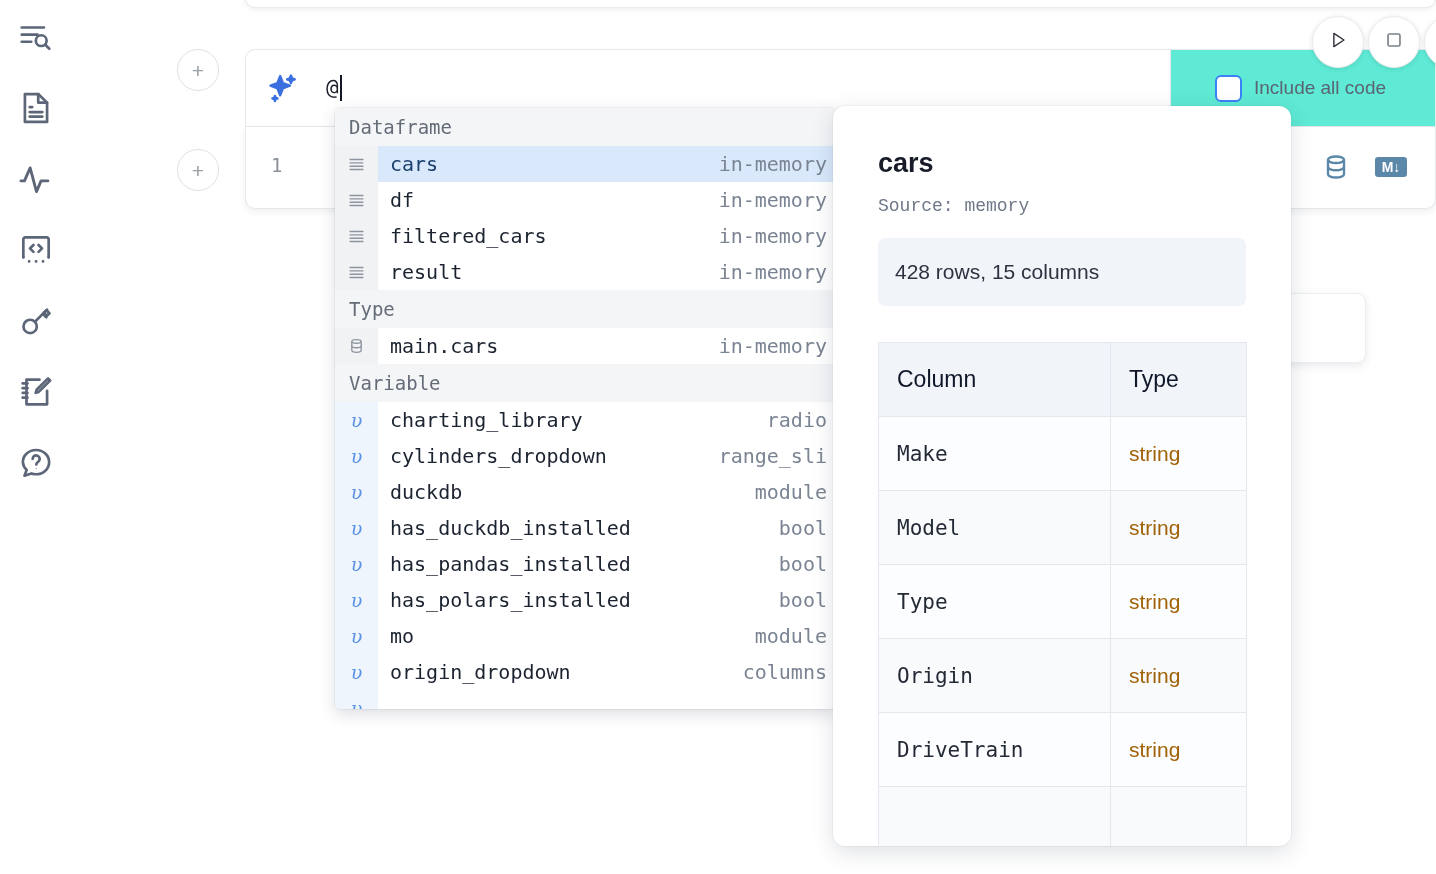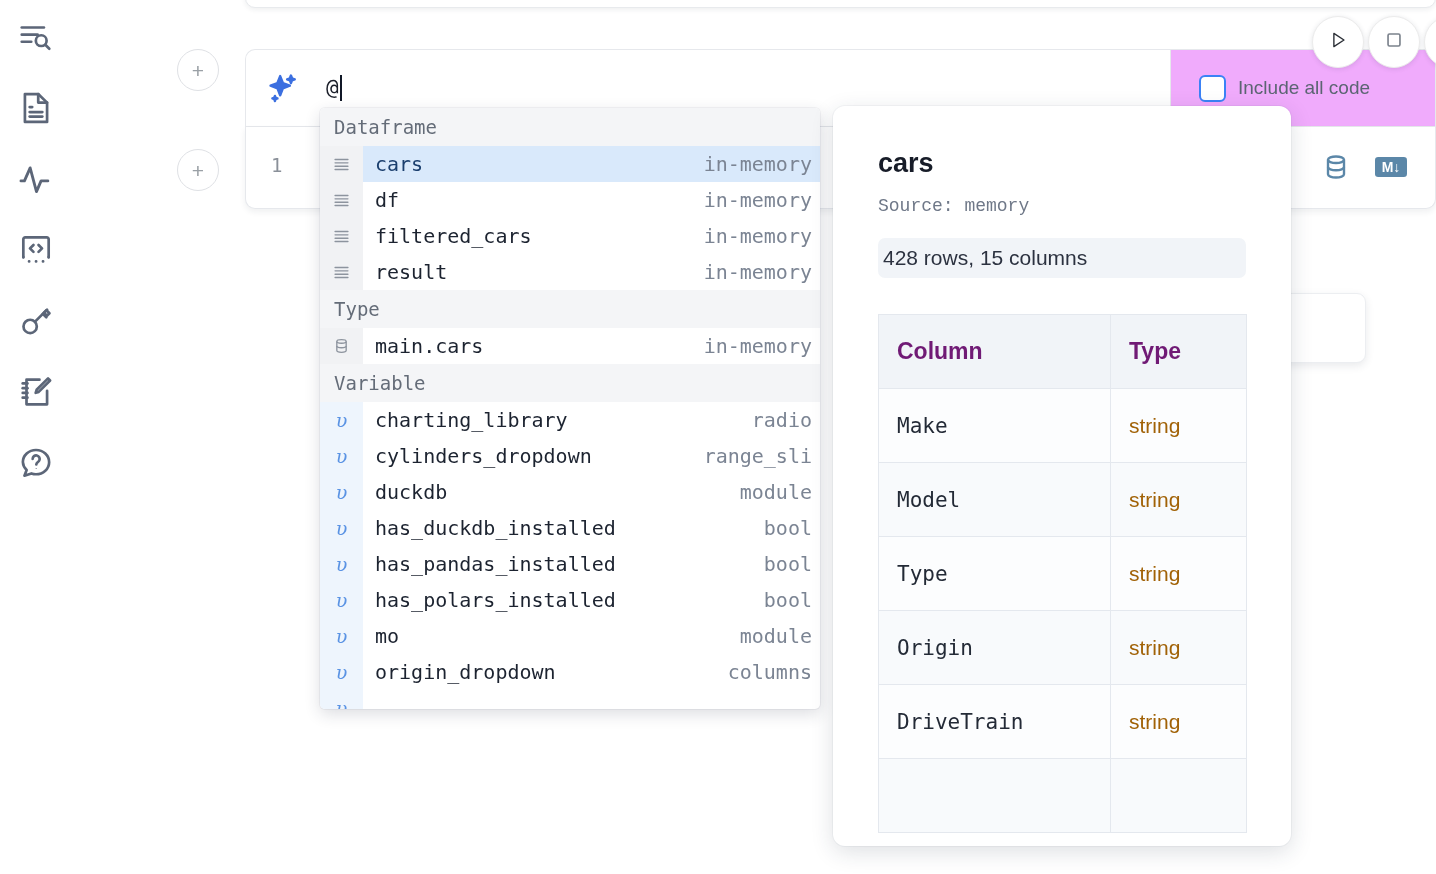--- a/index.html
+++ b/index.html
@@ -59,22 +59,22 @@
   }
   .caret {
     display: inline-block; width: 2px; height: 26px;
     background: #111827; margin-left: 1px;
   }
 
   
   .cell-toolbar {
     position: absolute; left: 1170px; top: 49px; width: 266px; height: 78px;
     border: 1px solid #e6e8ec; border-left: 1px solid #e6e8ec;
-    background: #f0abfc;
-    display: flex; align-items: center; padding-left: 28px;
+    background: #5eead4;
+    display: flex; align-items: center; padding-left: 44px;
   }
   .chk-wrap { display: flex; align-items: center; gap: 12px; cursor: pointer; }
   .chk-box {
     width: 27px; height: 27px; border: 2px solid #3b82f6; border-radius: 6px;
     background: #fff; flex: none;
   }
   .chk-label { font-size: 19px; color: #5b6472; white-space: nowrap; }
 
   
   .round-btn {
@@ -109,21 +109,21 @@
     position: absolute; left: 1258px; top: 293px; width: 108px; height: 70px;
     background: #fff; border: 1px solid #eceef1; border-radius: 9px;
     box-shadow: 0 3px 9px rgba(40,50,70,.10);
     display: flex; align-items: center; justify-content: flex-start;
     padding-left: 10px;
     font-size: 21px; font-weight: 700; color: #2d3340; letter-spacing: .3px;
   }
 
   
   .ac {
-    position: absolute; left: 320px; top: 108px; width: 500px; height: 601px;
+    position: absolute; left: 335px; top: 108px; width: 500px; height: 601px;
     background: #ffffff;
     border-radius: 5px;
     box-shadow: 0 5px 16px rgba(35,45,70,.16), 0 0 0 1px rgba(35,45,70,.05);
     overflow: hidden;
   }
   .ac-group {
     height: 38px; background: #f4f5f7;
     display: flex; align-items: center; padding-left: 14px;
     font-family: "DejaVu Sans Mono", monospace;
     font-size: 19px; color: #646c78;
@@ -153,34 +153,34 @@
   .detail {
     position: absolute; left: 833px; top: 106px; width: 458px; height: 740px;
     background: #ffffff; border-radius: 12px;
     box-shadow: 0 6px 22px rgba(35,45,70,.15), 0 0 0 1px rgba(35,45,70,.04);
     padding: 42px 45px 0 45px; overflow: hidden;
   }
   .detail-title { font-size: 27px; font-weight: 700; color: #171c28; }
   .detail-source { margin-top: 17px; font-size: 18px; color: #6f7888; font-family: Liberation Mono, monospace; }
   .detail-stat {
     margin-top: 22px; background: #f1f4f8; border-radius: 7px;
-    height: 40px; display: flex; align-items: center; padding-left: 5px;
+    height: 68px; display: flex; align-items: center; padding-left: 17px;
     font-size: 21px; color: #2c3240;
   }
   .detail-table {
     margin-top: 36px; width: 368px;
     border-collapse: collapse; table-layout: fixed;
   }
   .detail-table th, .detail-table td {
     border: 1px solid #e4e8ee; text-align: left;
     padding: 0 18px; height: 74px; vertical-align: middle;
   }
   .detail-table th {
-    background: #f1f4f8; font-weight: 700;
-    font-size: 23px; color: #701a75;
+    background: #f1f4f8; font-weight: 400;
+    font-size: 23px; color: #0f172a;
   }
   .detail-table td.col-name {
     font-family: "DejaVu Sans Mono", monospace; font-size: 21px; color: #232a36;
     background: #fcfdfe;
   }
   .detail-table td.col-type {
     font-size: 21px; color: #a16207; background: #fcfdfe;
   }
   .detail-table tr:nth-child(even) td { background: #f8fafc; }
   .detail-table col.c1 { width: 232px; }

